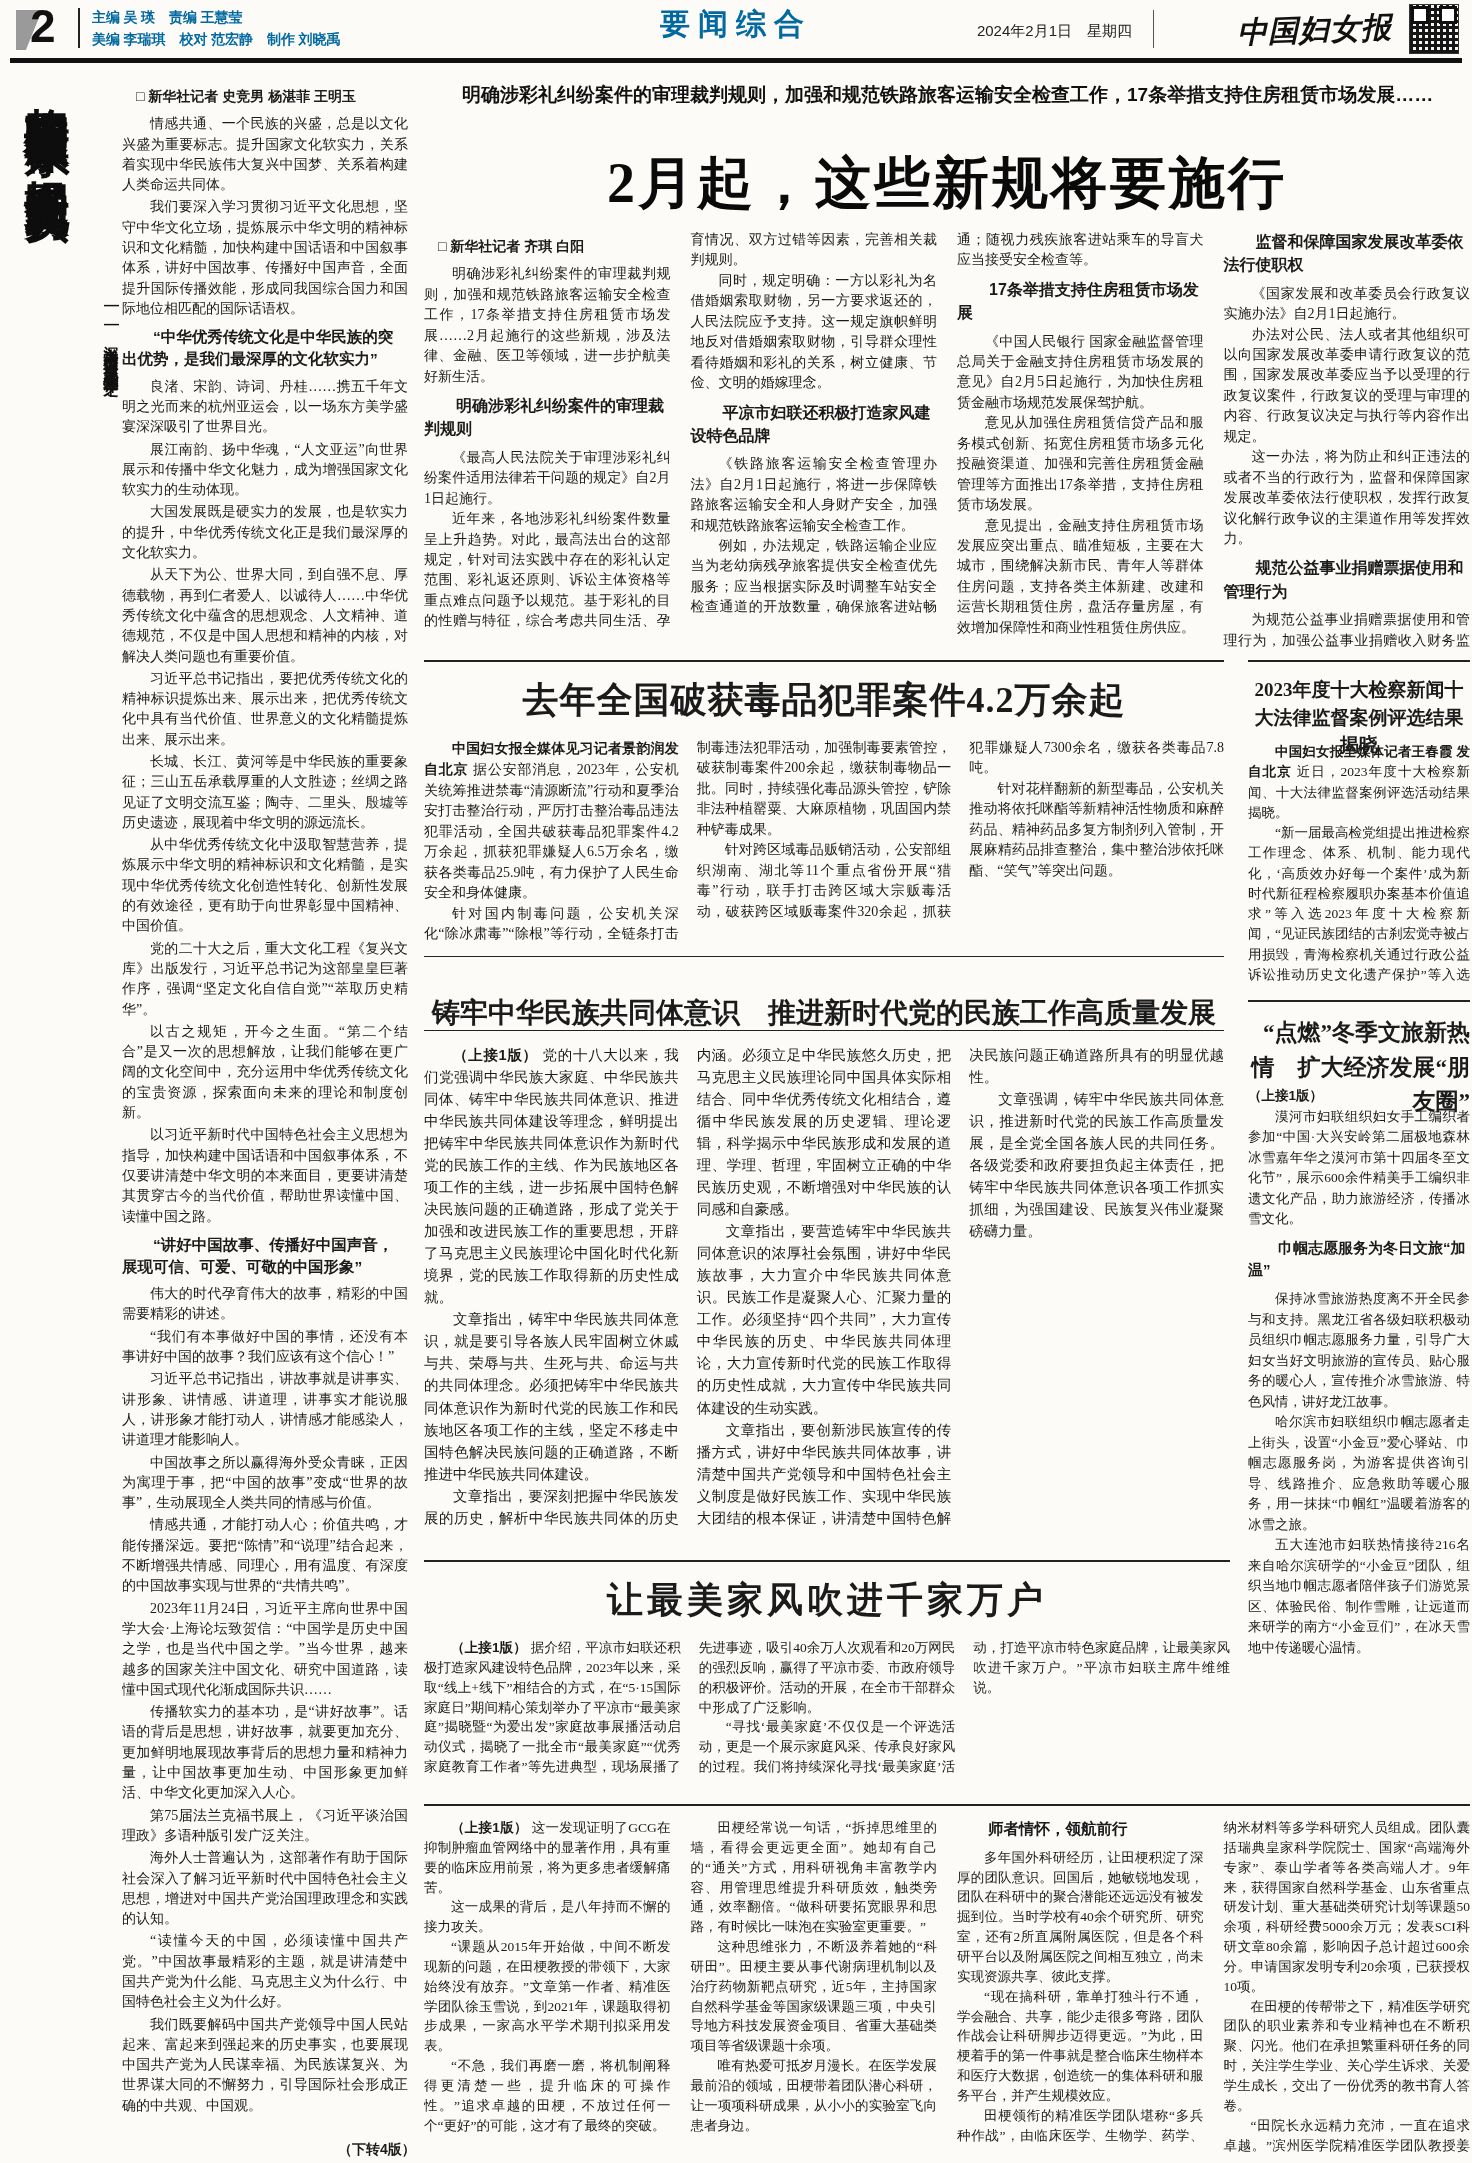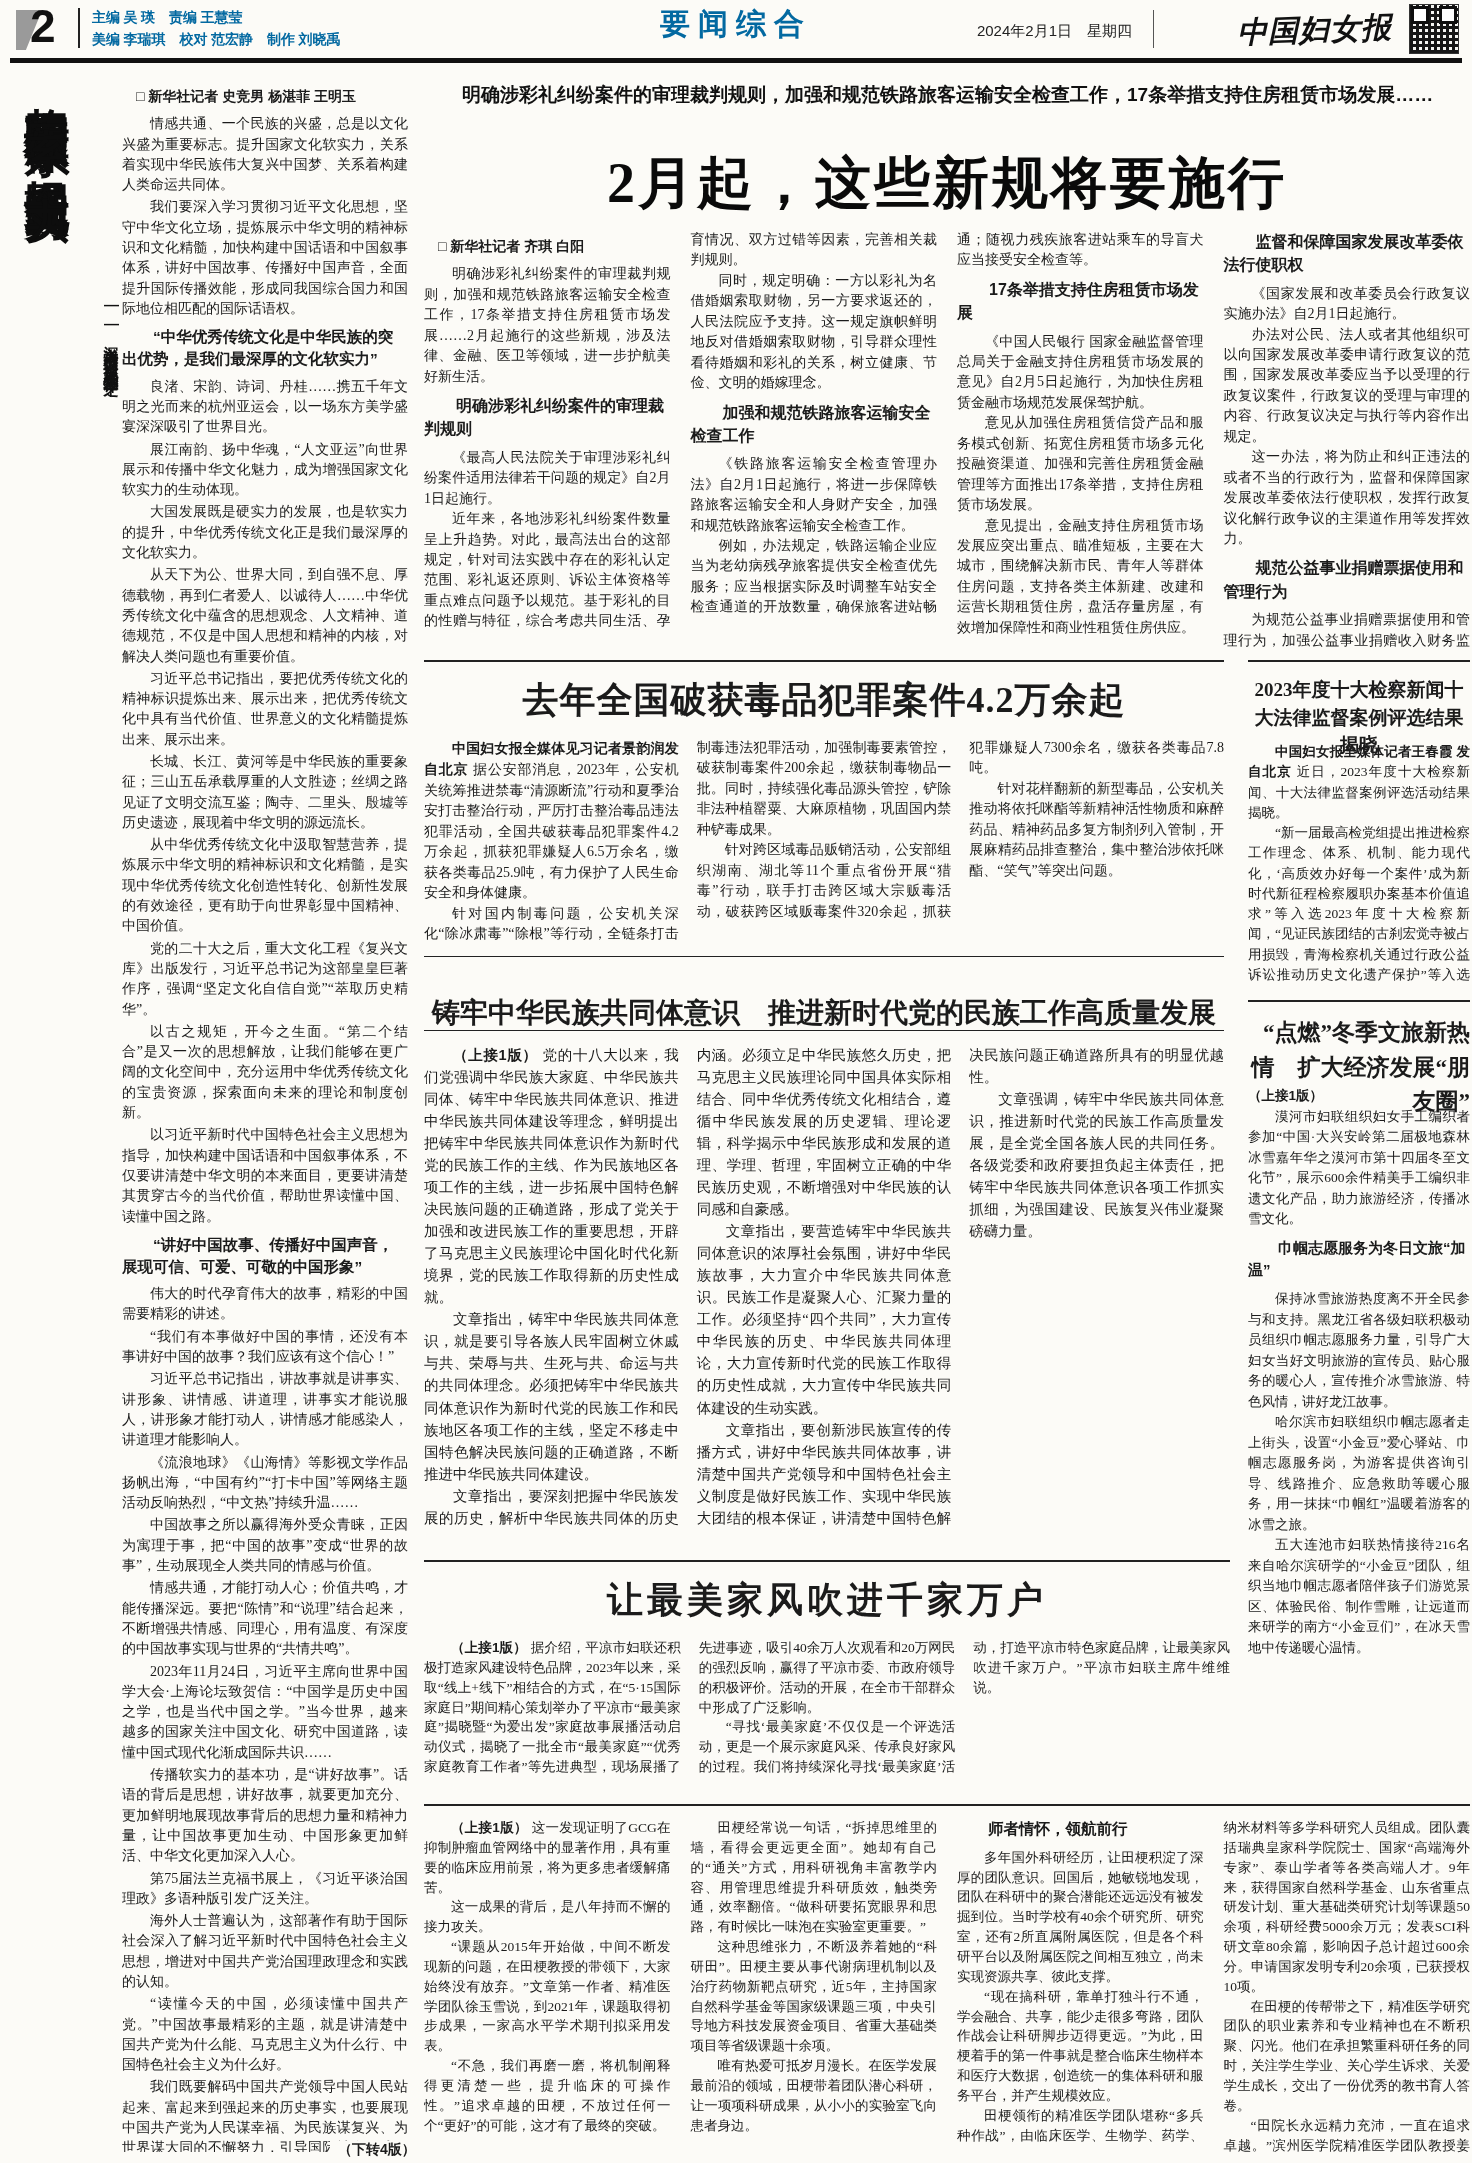--- a/index.html
+++ b/index.html
@@ -121,21 +121,20 @@
         <p class="para">习近平总书记指出，要把优秀传统文化的精神标识提炼出来、展示出来，把优秀传统文化中具有当代价值、世界意义的文化精髓提炼出来、展示出来。</p>
         <p class="para">长城、长江、黄河等是中华民族的重要象征；三山五岳承载厚重的人文胜迹；丝绸之路见证了文明交流互鉴；陶寺、二里头、殷墟等历史遗迹，展现着中华文明的源远流长。</p>
         <p class="para">从中华优秀传统文化中汲取智慧营养，提炼展示中华文明的精神标识和文化精髓，是实现中华优秀传统文化创造性转化、创新性发展的有效途径，更有助于向世界彰显中国精神、中国价值。</p>
         <p class="para">党的二十大之后，重大文化工程《复兴文库》出版发行，习近平总书记为这部皇皇巨著作序，强调“坚定文化自信自觉”“萃取历史精华”。</p>
         <p class="para">以古之规矩，开今之生面。“第二个结合”是又一次的思想解放，让我们能够在更广阔的文化空间中，充分运用中华优秀传统文化的宝贵资源，探索面向未来的理论和制度创新。</p>
         <p class="para">以习近平新时代中国特色社会主义思想为指导，加快构建中国话语和中国叙事体系，不仅要讲清楚中华文明的本来面目，更要讲清楚其贯穿古今的当代价值，帮助世界读懂中国、读懂中国之路。</p>
         <h3 class="sub">“讲好中国故事、传播好中国声音，展现可信、可爱、可敬的中国形象”</h3>
         <p class="para">伟大的时代孕育伟大的故事，精彩的中国需要精彩的讲述。</p>
         <p class="para">“我们有本事做好中国的事情，还没有本事讲好中国的故事？我们应该有这个信心！”</p>
         <p class="para">习近平总书记指出，讲故事就是讲事实、讲形象、讲情感、讲道理，讲事实才能说服人，讲形象才能打动人，讲情感才能感染人，讲道理才能影响人。</p>
-        <p class="para">《流浪地球》《山海情》等影视文学作品扬帆出海，“中国有约”“打卡中国”等网络主题活动反响热烈，“中文热”持续升温……</p>
         <p class="para">中国故事之所以赢得海外受众青睐，正因为寓理于事，把“中国的故事”变成“世界的故事”，生动展现全人类共同的情感与价值。</p>
         <p class="para">情感共通，才能打动人心；价值共鸣，才能传播深远。要把“陈情”和“说理”结合起来，不断增强共情感、同理心，用有温度、有深度的中国故事实现与世界的“共情共鸣”。</p>
         <p class="para">2023年11月24日，习近平主席向世界中国学大会·上海论坛致贺信：“中国学是历史中国之学，也是当代中国之学。”当今世界，越来越多的国家关注中国文化、研究中国道路，读懂中国式现代化渐成国际共识……</p>
         <p class="para">传播软实力的基本功，是“讲好故事”。话语的背后是思想，讲好故事，就要更加充分、更加鲜明地展现故事背后的思想力量和精神力量，让中国故事更加生动、中国形象更加鲜活、中华文化更加深入人心。</p>
         <p class="para">第75届法兰克福书展上，《习近平谈治国理政》多语种版引发广泛关注。</p>
         <p class="para">海外人士普遍认为，这部著作有助于国际社会深入了解习近平新时代中国特色社会主义思想，增进对中国共产党治国理政理念和实践的认知。</p>
         <p class="para">“读懂今天的中国，必须读懂中国共产党。”中国故事最精彩的主题，就是讲清楚中国共产党为什么能、马克思主义为什么行、中国特色社会主义为什么好。</p>
         <p class="para">我们既要解码中国共产党领导中国人民站起来、富起来到强起来的历史事实，也要展现中国共产党为人民谋幸福、为民族谋复兴、为世界谋大同的不懈努力，引导国际社会形成正确的中共观、中国观。</p>
       </div>
   </div>
@@ -143,21 +142,21 @@
 
   <div class="kicker">明确涉彩礼纠纷案件的审理裁判规则，加强和规范铁路旅客运输安全检查工作，17条举措支持住房租赁市场发展……</div>
   <div class="bighead">2月起，这些新规将要施行</div>
   <div class="body-newrules">
       <p class="byl">□ 新华社记者 齐琪 白阳</p>
       <p class="para">明确涉彩礼纠纷案件的审理裁判规则，加强和规范铁路旅客运输安全检查工作，17条举措支持住房租赁市场发展……2月起施行的这些新规，涉及法律、金融、医卫等领域，进一步护航美好新生活。</p>
       <h3 class="sub">明确涉彩礼纠纷案件的审理裁判规则</h3>
       <p class="para">《最高人民法院关于审理涉彩礼纠纷案件适用法律若干问题的规定》自2月1日起施行。</p>
       <p class="para">近年来，各地涉彩礼纠纷案件数量呈上升趋势。对此，最高法出台的这部规定，针对司法实践中存在的彩礼认定范围、彩礼返还原则、诉讼主体资格等重点难点问题予以规范。基于彩礼的目的性赠与特征，综合考虑共同生活、孕育情况、双方过错等因素，完善相关裁判规则。</p>
       <p class="para">同时，规定明确：一方以彩礼为名借婚姻索取财物，另一方要求返还的，人民法院应予支持。这一规定旗帜鲜明地反对借婚姻索取财物，引导群众理性看待婚姻和彩礼的关系，树立健康、节俭、文明的婚嫁理念。</p>
-      <h3 class="sub">加强和规范铁路旅客运输安全检查工作</h3>
+      <h3 class="sub">平凉市妇联还积极打造家风建设特色品牌</h3>
       <p class="para">《铁路旅客运输安全检查管理办法》自2月1日起施行，将进一步保障铁路旅客运输安全和人身财产安全，加强和规范铁路旅客运输安全检查工作。</p>
       <p class="para">例如，办法规定，铁路运输企业应当为老幼病残孕旅客提供安全检查优先服务；应当根据实际及时调整车站安全检查通道的开放数量，确保旅客进站畅通；随视力残疾旅客进站乘车的导盲犬应当接受安全检查等。</p>
       <h3 class="sub">17条举措支持住房租赁市场发展</h3>
       <p class="para">《中国人民银行 国家金融监督管理总局关于金融支持住房租赁市场发展的意见》自2月5日起施行，为加快住房租赁金融市场规范发展保驾护航。</p>
       <p class="para">意见从加强住房租赁信贷产品和服务模式创新、拓宽住房租赁市场多元化投融资渠道、加强和完善住房租赁金融管理等方面推出17条举措，支持住房租赁市场发展。</p>
       <p class="para">意见提出，金融支持住房租赁市场发展应突出重点、瞄准短板，主要在大城市，围绕解决新市民、青年人等群体住房问题，支持各类主体新建、改建和运营长期租赁住房，盘活存量房屋，有效增加保障性和商业性租赁住房供应。</p>
       <h3 class="sub">监督和保障国家发展改革委依法行使职权</h3>
       <p class="para">《国家发展和改革委员会行政复议实施办法》自2月1日起施行。</p>
       <p class="para">办法对公民、法人或者其他组织可以向国家发展改革委申请行政复议的范围，国家发展改革委应当予以受理的行政复议案件，行政复议的受理与审理的内容、行政复议决定与执行等内容作出规定。</p>
       <p class="para">这一办法，将为防止和纠正违法的或者不当的行政行为，监督和保障国家发展改革委依法行使职权，发挥行政复议化解行政争议的主渠道作用等发挥效力。</p>

